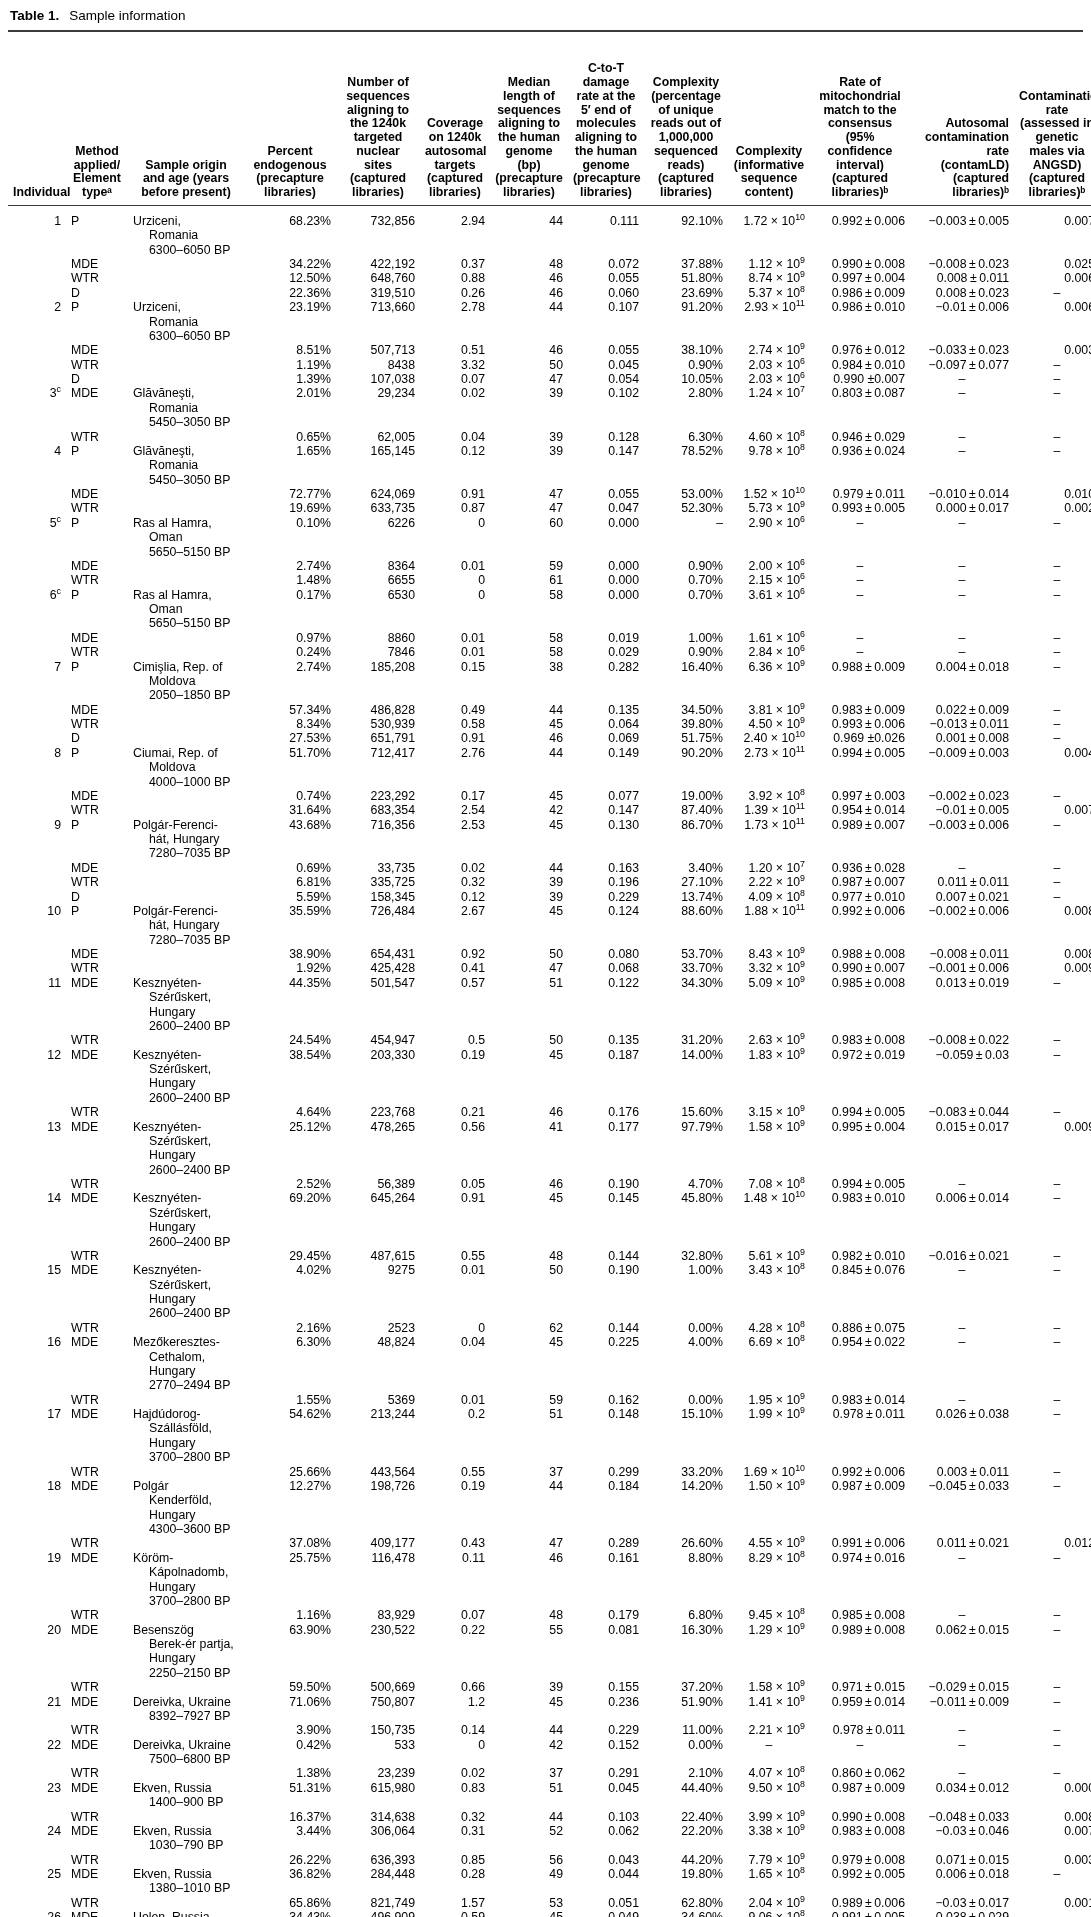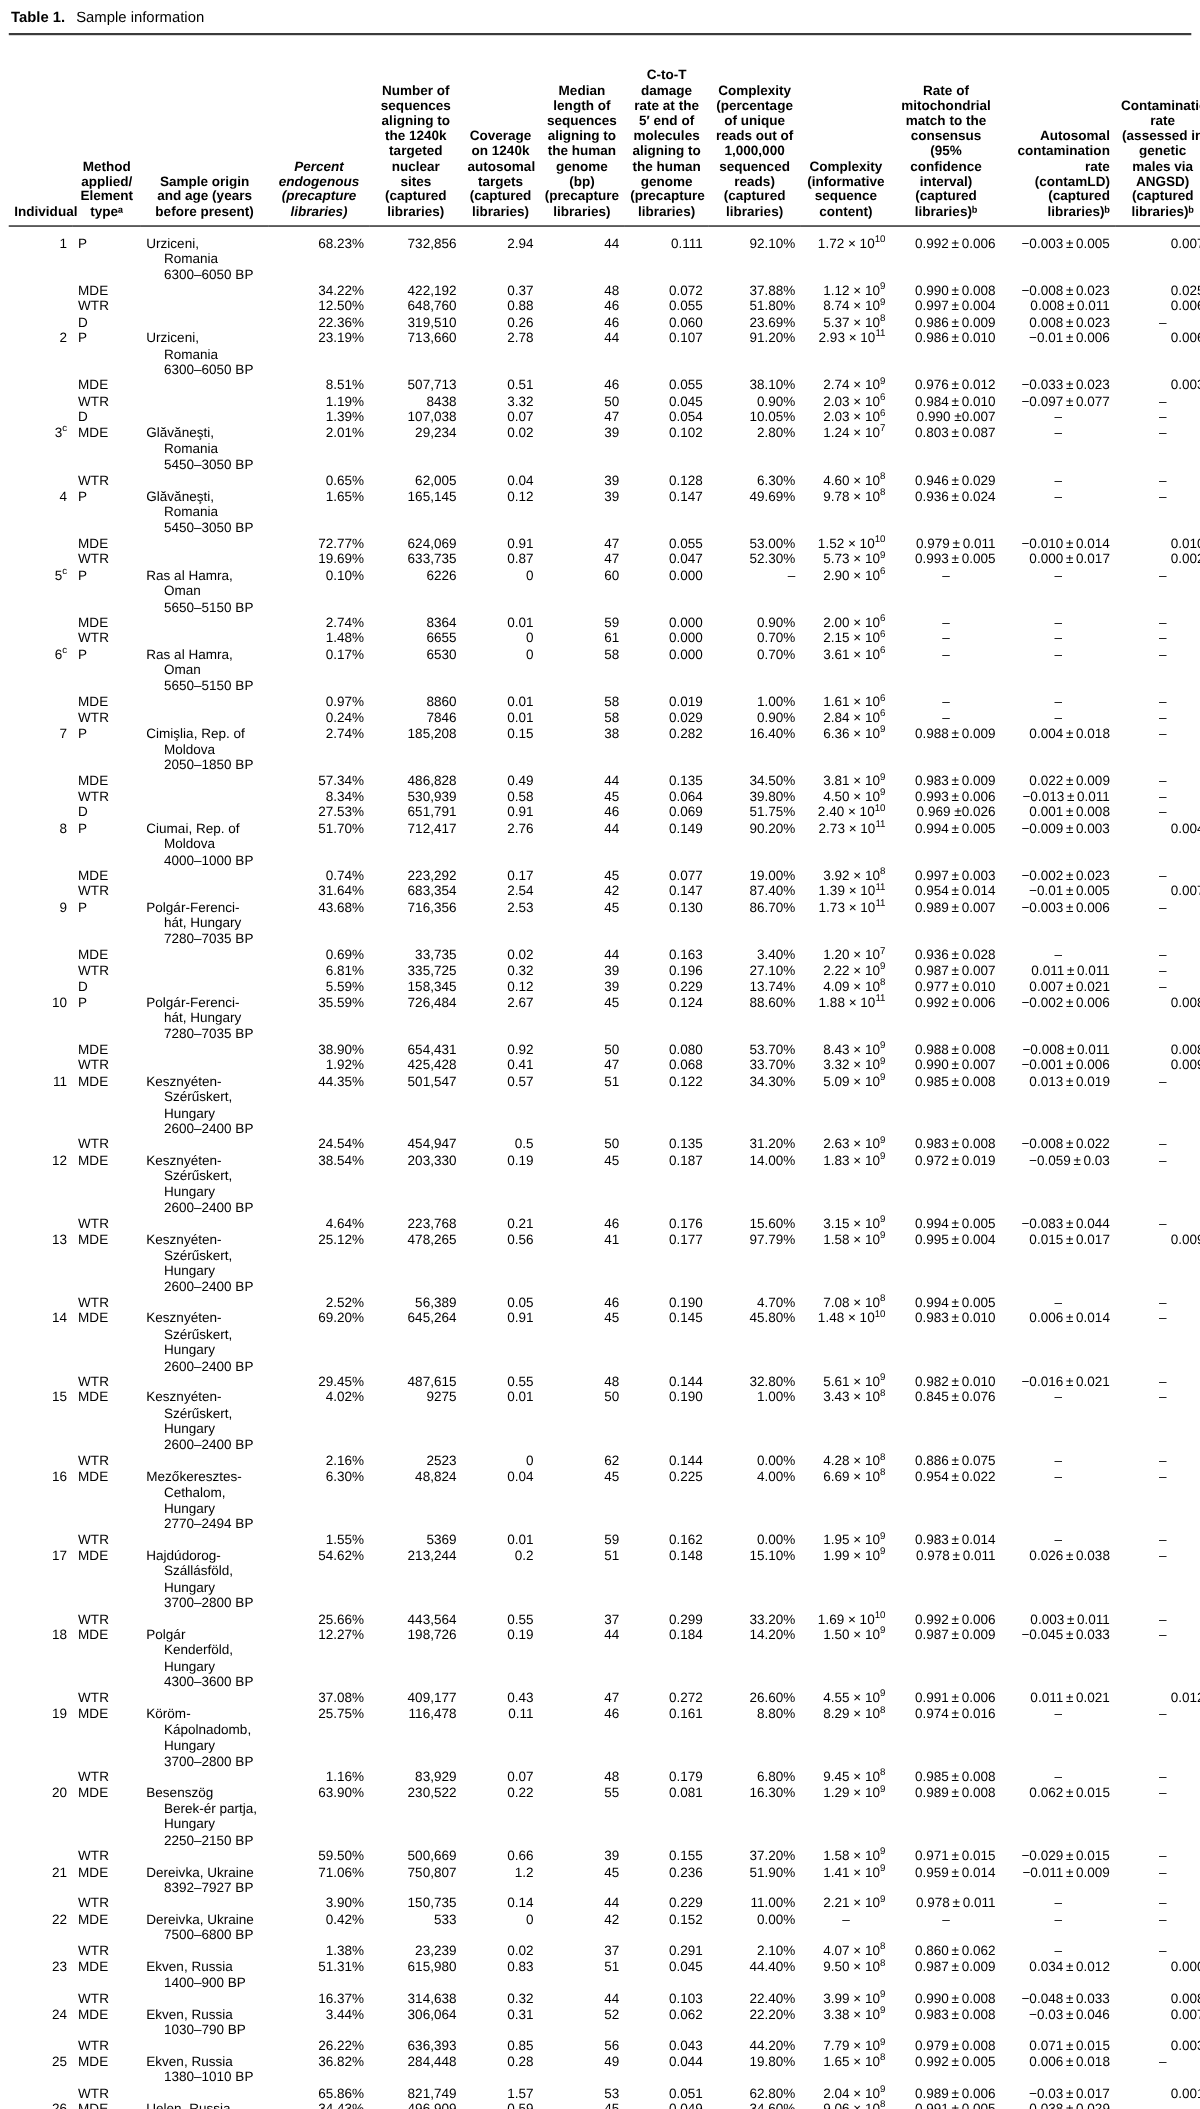--- a/index.html
+++ b/index.html
@@ -99,21 +99,21 @@
       <col style="width:82px">
       <col style="width:100px">
       <col style="width:104px">
       <col style="width:86px">
     </colgroup>
     <thead>
       <tr class="head-row">
         <th class="hl" style="border-bottom: 1.6px solid rgb(59, 59, 59); text-align: center;">Individual</th>
         <th style="border-bottom: 1.6px solid rgb(59, 59, 59);">Method applied/ Element typeᵃ</th>
         <th style="border-bottom: 1.6px solid rgb(59, 59, 59);">Sample origin and age (years before present)</th>
-        <th style="border-bottom: 1.6px solid rgb(59, 59, 59); font-style: italic;">Percent endogenous (precapture libraries)</th>
+        <th style="border-bottom: 1.6px solid rgb(59, 59, 59);">Percent endogenous (precapture libraries)</th>
         <th style="border-bottom: 1.6px solid rgb(59, 59, 59);">Number of sequences aligning to the 1240k targeted nuclear sites (captured libraries)</th>
         <th style="border-bottom: 1.6px solid rgb(59, 59, 59);">Coverage on 1240k autosomal targets (captured libraries)</th>
         <th style="border-bottom: 1.6px solid rgb(59, 59, 59);">Median length of sequences aligning to the human genome (bp) (precapture libraries)</th>
         <th style="border-bottom: 1.6px solid rgb(59, 59, 59);">C-to-T damage rate at the 5′ end of molecules aligning to the human genome (precapture libraries)</th>
         <th style="border-bottom: 1.6px solid rgb(59, 59, 59); text-align: center;">Complexity (percentage of unique reads out of 1,000,000 sequenced reads) (captured libraries)</th>
         <th style="border-bottom: 1.6px solid rgb(59, 59, 59);">Complexity (informative sequence content)</th>
         <th style="border-bottom: 1.6px solid rgb(59, 59, 59);">Rate of mitochondrial match to the consensus (95% confidence interval) (captured libraries)ᵇ</th>
         <th style="border-bottom: 1.6px solid rgb(59, 59, 59); text-align: right;">Autosomal contamination rate (contamLD) (captured libraries)ᵇ</th>
         <th style="border-bottom: 1.6px solid rgb(59, 59, 59);">Contamination rate (assessed in genetic males via ANGSD) (captured libraries)ᵇ</th>
       </tr>
@@ -271,21 +271,21 @@
         </tr>
         <tr class="grp">
           <td class="c-ind">4</td>
           <td class="c-meth">P</td>
           <td class="c-orig"><span class="origin"><span class="l0">Glăvăneşti,</span><span class="ln">Romania</span><span class="ln">5450–3050 BP</span></span></td>
           <td class="c-num">1.65%</td>
           <td class="c-num">165,145</td>
           <td class="c-num">0.12</td>
           <td class="c-num">39</td>
           <td class="c-num">0.147</td>
-          <td class="c-num">49.69%</td>
+          <td class="c-num">78.52%</td>
           <td class="c-num sci"><span class="mant">9.78 × 10</span><sup>8</sup></td>
           <td class="c-num">0.936 ± 0.024</td>
           <td class="c-ctr">–</td>
           <td class="c-ctr">–</td>
         </tr>
         <tr>
           <td class="c-ind"></td>
           <td class="c-meth">MDE</td>
           <td class="c-orig"></td>
           <td class="c-num">72.77%</td>
@@ -840,21 +840,21 @@
           <td class="c-ctr">–</td>
         </tr>
         <tr>
           <td class="c-ind"></td>
           <td class="c-meth">WTR</td>
           <td class="c-orig"></td>
           <td class="c-num">37.08%</td>
           <td class="c-num">409,177</td>
           <td class="c-num">0.43</td>
           <td class="c-num">47</td>
-          <td class="c-num">0.272</td>
+          <td class="c-num">0.289</td>
           <td class="c-num">26.60%</td>
           <td class="c-num sci"><span class="mant">4.55 × 10</span><sup>9</sup></td>
           <td class="c-num">0.991 ± 0.006</td>
           <td class="c-num">0.011 ± 0.021</td>
           <td class="c-num">0.012</td>
         </tr>
         <tr class="grp">
           <td class="c-ind">19</td>
           <td class="c-meth">MDE</td>
           <td class="c-orig"><span class="origin"><span class="l0">Köröm-</span><span class="ln">Kápolnadomb,</span><span class="ln">Hungary</span><span class="ln">3700–2800 BP</span></span></td>

